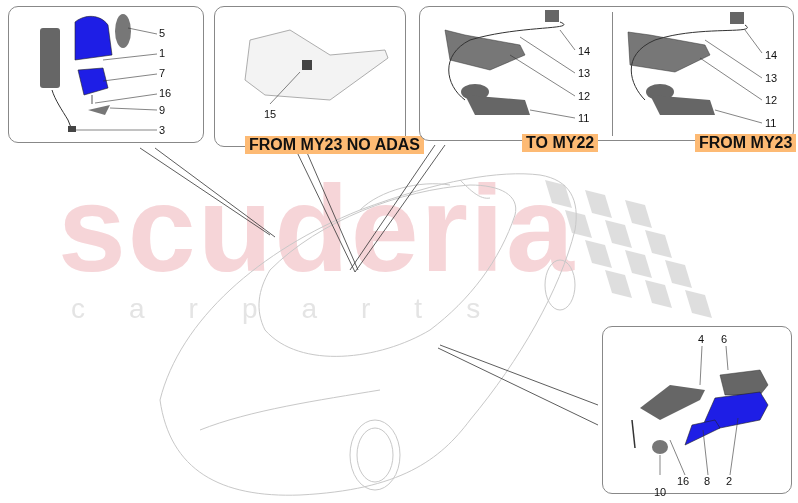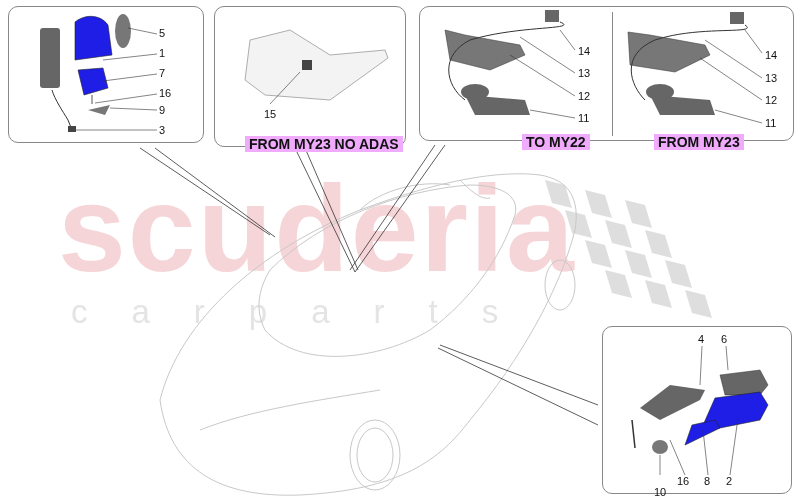--- a/index.html
+++ b/index.html
@@ -1,23 +1,23 @@
 <!DOCTYPE html>
 <html><head>
 <meta charset="utf-8">
 <style>
   html,body{margin:0;padding:0;background:#fff;}
   body{width:798px;height:503px;position:relative;overflow:hidden;font-family:"Liberation Sans",sans-serif;}
   .wm{position:absolute;font-weight:bold;color:#f6d5d8;letter-spacing:2px;}
   .wm-big{left:58px;top:168px;font-size:122px;line-height:1;}
-  .wm-small{left:58px;top:293px;font-size:33px;color:#e4e4e4;letter-spacing:44px;font-weight:normal;margin-left:13px;}
+  .wm-small{left:58px;top:293px;font-size:28px;color:#e4e4e4;letter-spacing:44px;font-weight:normal;margin-left:13px;}
   .flag{position:absolute;left:0;top:0;}
   .car{position:absolute;left:0;top:0;}
   .box{position:absolute;border:1px solid #888;border-radius:10px;background:#fff;}
-  .cap{position:absolute;font-weight:bold;font-size:14px;color:#111;background:#f0abfc;padding:0 4px;white-space:nowrap;}
+  .cap{position:absolute;font-weight:bold;font-size:16px;color:#111;background:#fdba74;padding:0 4px;white-space:nowrap;}
   .num{position:absolute;font-size:11px;color:#111;}
   svg{position:absolute;left:0;top:0;}
 </style>
 </head>
 <body>
 
 <div class="wm wm-big">scuderia</div>
 <div class="wm wm-small">carparts</div>
 
 <svg class="flag" width="798" height="503">
@@ -128,21 +128,21 @@
 </svg>
 <div class="num" style="left:578px;top:45px;">14</div>
 <div class="num" style="left:578px;top:67px;">13</div>
 <div class="num" style="left:578px;top:90px;">12</div>
 <div class="num" style="left:578px;top:112px;">11</div>
 <div class="cap" style="left:522px;top:134px;">TO MY22</div>
 <div class="num" style="left:765px;top:49px;">14</div>
 <div class="num" style="left:765px;top:72px;">13</div>
 <div class="num" style="left:765px;top:94px;">12</div>
 <div class="num" style="left:765px;top:117px;">11</div>
-<div class="cap" style="left:654px;top:134px;">FROM MY23</div>
+<div class="cap" style="left:695px;top:134px;">FROM MY23</div>
 
 <div class="box" style="left:602px;top:326px;width:188px;height:166px;"></div>
 <svg width="798" height="503">
   <path d="M720,375 L760,370 L768,385 L760,395 L725,395 Z" fill="#666" stroke="#333" stroke-width="0.5"></path>
   <path d="M715,398 L760,392 L768,405 L760,420 L700,432 Z" fill="#1e1ee6" stroke="#222" stroke-width="0.6"></path>
   <path d="M692,425 L715,420 L720,428 L685,445 Z" fill="#1e1ee6" stroke="#222" stroke-width="0.6"></path>
   <path d="M640,408 L670,385 L705,390 L700,400 L660,420 Z" fill="#666"></path>
   <line x1="632" y1="420" x2="635" y2="448" stroke="#333" stroke-width="1.5"></line>
   <ellipse cx="660" cy="447" rx="8" ry="7" fill="#777"></ellipse>
   <g stroke="#333" stroke-width="0.6">

